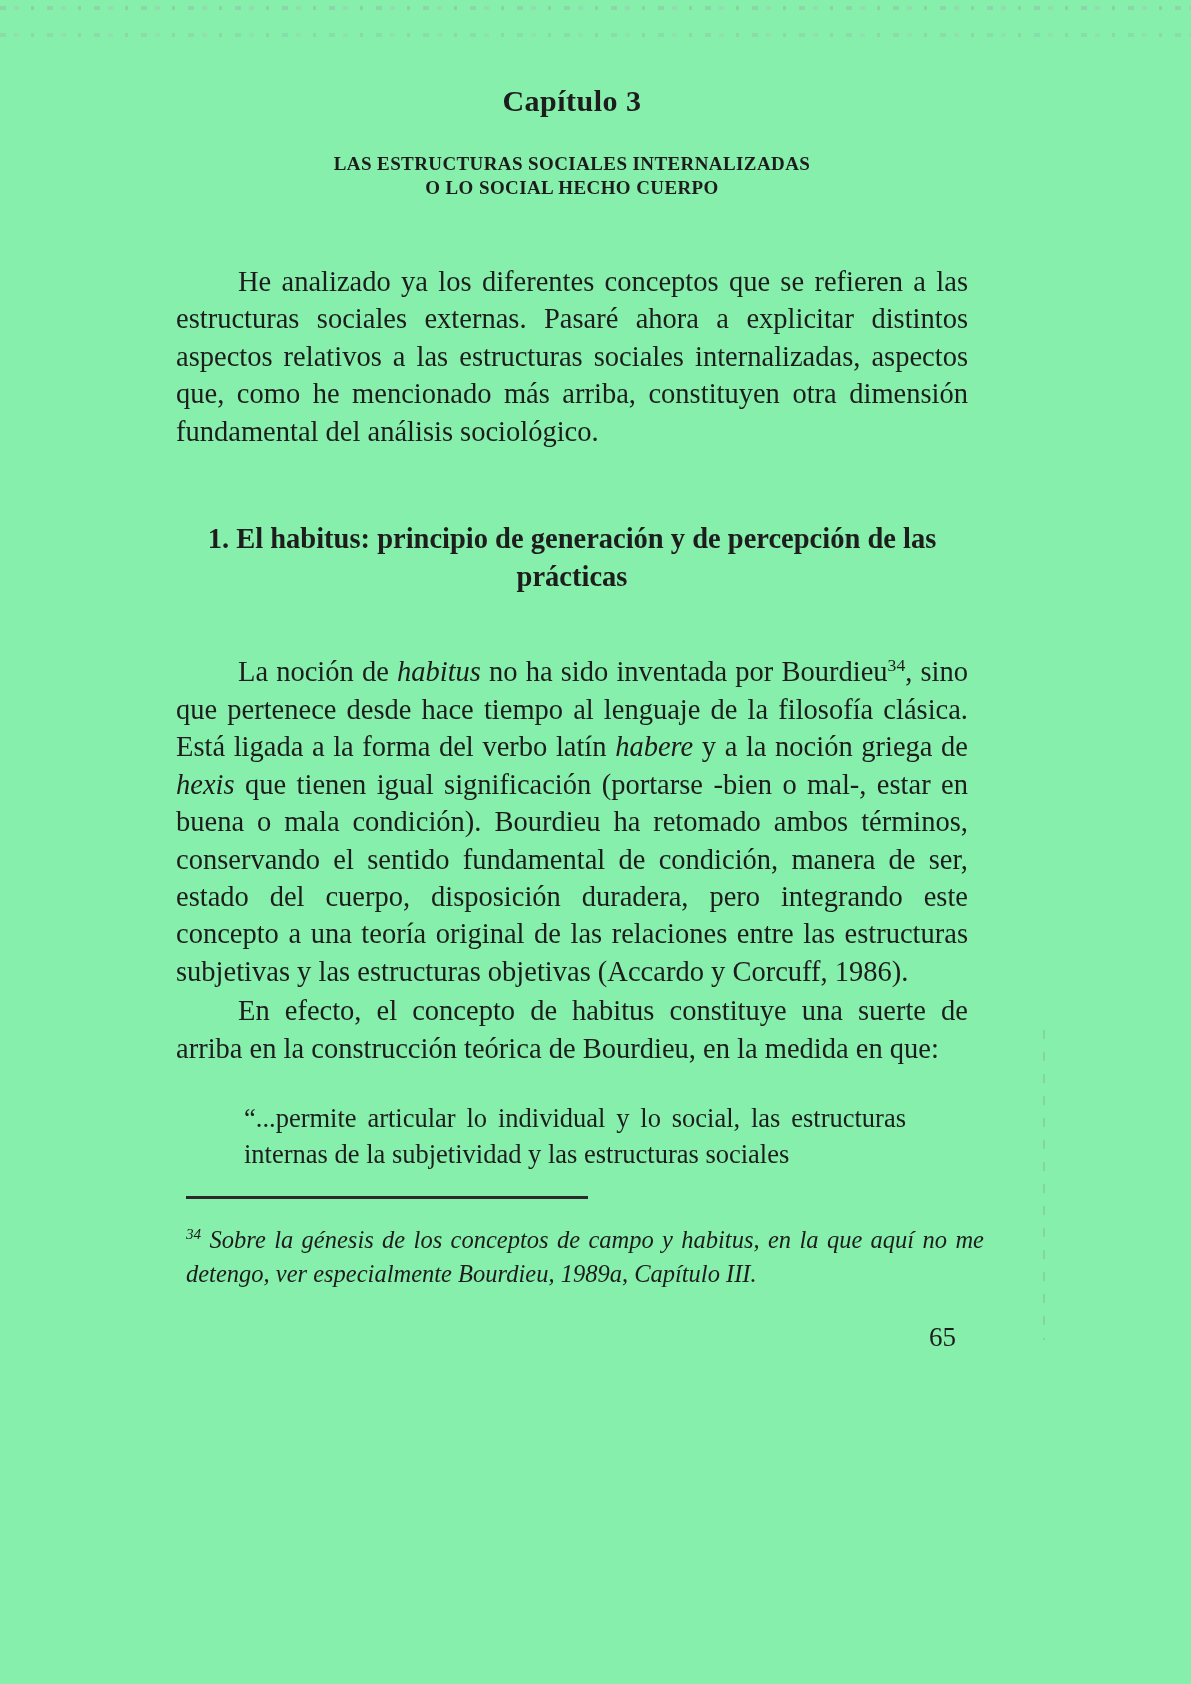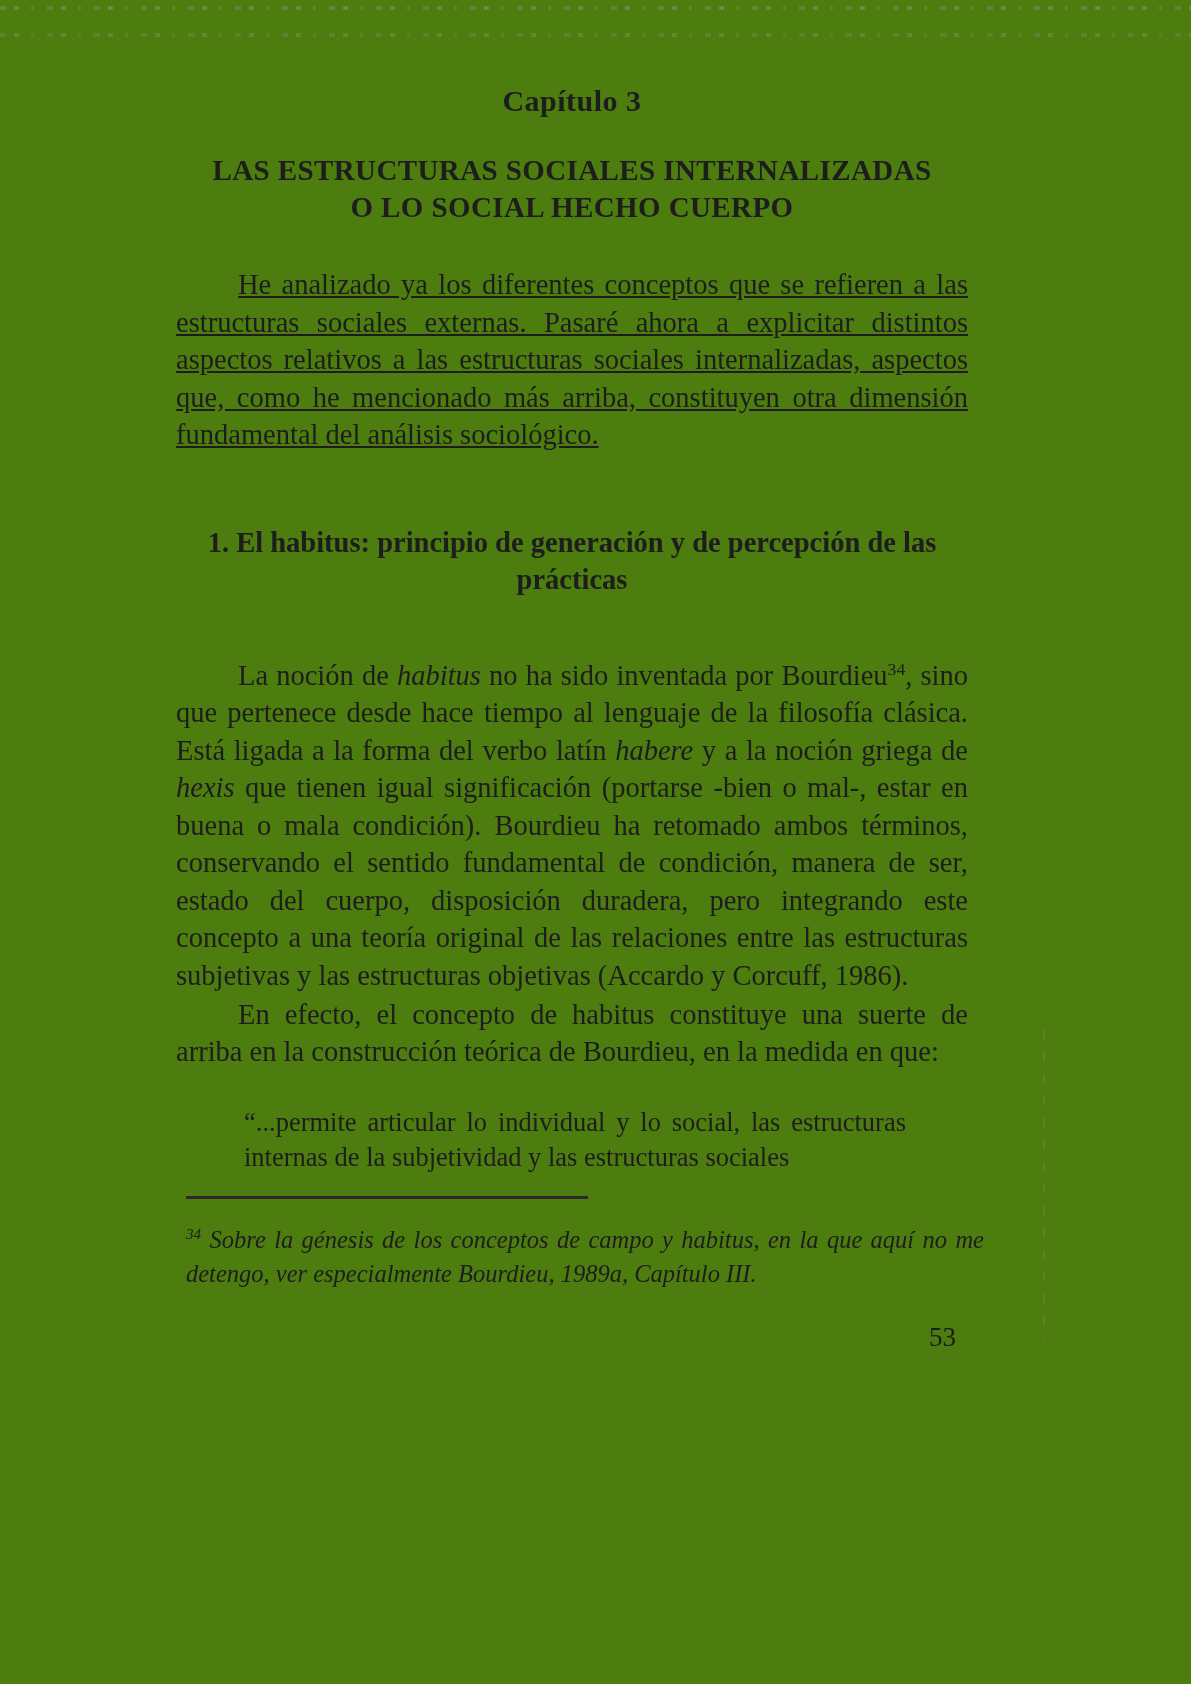--- a/index.html
+++ b/index.html
@@ -5,21 +5,21 @@
   html, body {
     margin: 0;
     padding: 0;
     background: #d8d8d8;
   }
   .scan-page {
     position: relative;
     width: 1191px;
     height: 1684px;
     margin: 0 auto;
-    background: #4d7c0f;
+    background: #86efac;
     font-family: "Liberation Serif", "DejaVu Serif", serif;
     color: #1d1d1d;
     overflow: hidden;
     box-shadow: 0 0 8px rgba(0,0,0,.25);
   }
   
   .noise-line {
     position: absolute;
     left: 0;
     width: 100%;
@@ -51,32 +51,32 @@
   .chapter {
     text-align: center;
     font-weight: bold;
     font-size: 30px;
     letter-spacing: 0.5px;
   }
   .main-title {
     margin: 34px 0 16px 0;
     text-align: center;
     font-weight: bold;
-    font-size: 29px;
+    font-size: 19px;
     line-height: 1.28;
     letter-spacing: 0.4px;
   }
   .body-par {
     margin: 0;
     font-size: 28.5px;
     line-height: 1.315;
     text-align: justify;
     text-indent: 62px;
   }
-  .par-1 { margin-top: 40px; text-decoration: underline; }
+  .par-1 { margin-top: 62px; }
   .section-heading {
     margin: 70px 0 0 0;
     font-weight: bold;
     font-size: 28.5px;
     line-height: 1.32;
     text-align: center;
   }
   .par-2 { margin-top: 58px; }
   .par-3 { margin-top: 2px; }
   .quote-block {
@@ -145,15 +145,15 @@
 
     <blockquote class="quote-block">“...permite articular lo individual y lo social, las estructuras internas de la subjetividad y las estructuras sociales</blockquote>
 
   </div>
 
   <div class="footnote-area">
     <div class="footnote-rule"></div>
     <p class="footnote-text"><sup>34</sup><span> Sobre la génesis de los conceptos de campo y habitus, en la que aquí no me detengo, ver especialmente Bourdieu, 1989a, Capítulo III.</span></p>
   </div>
 
-  <div class="page-number">53</div>
+  <div class="page-number">65</div>
 
 </div>
 
 </body></html>

